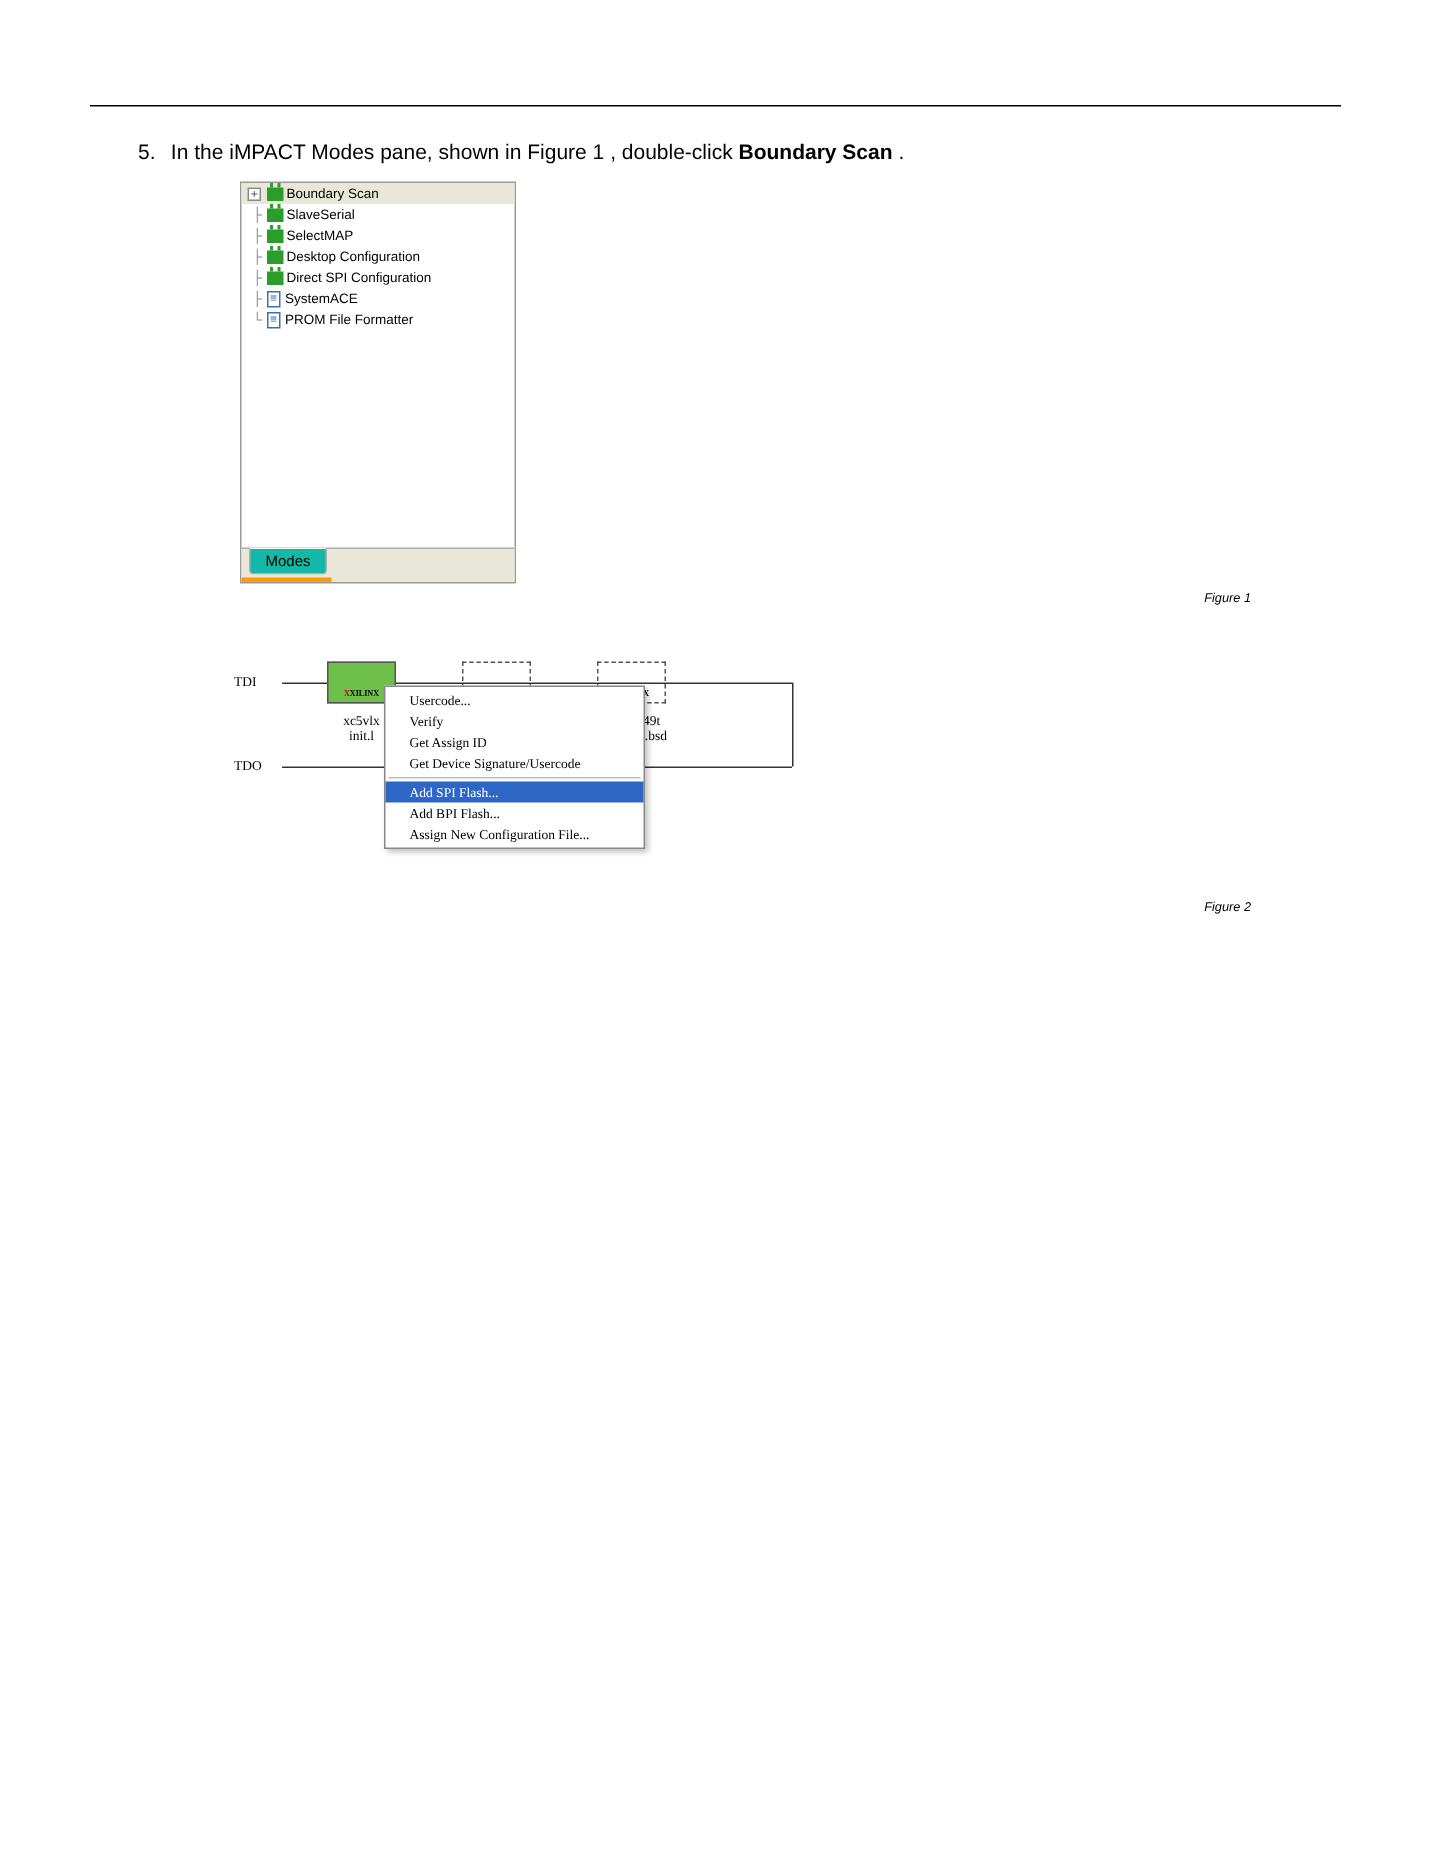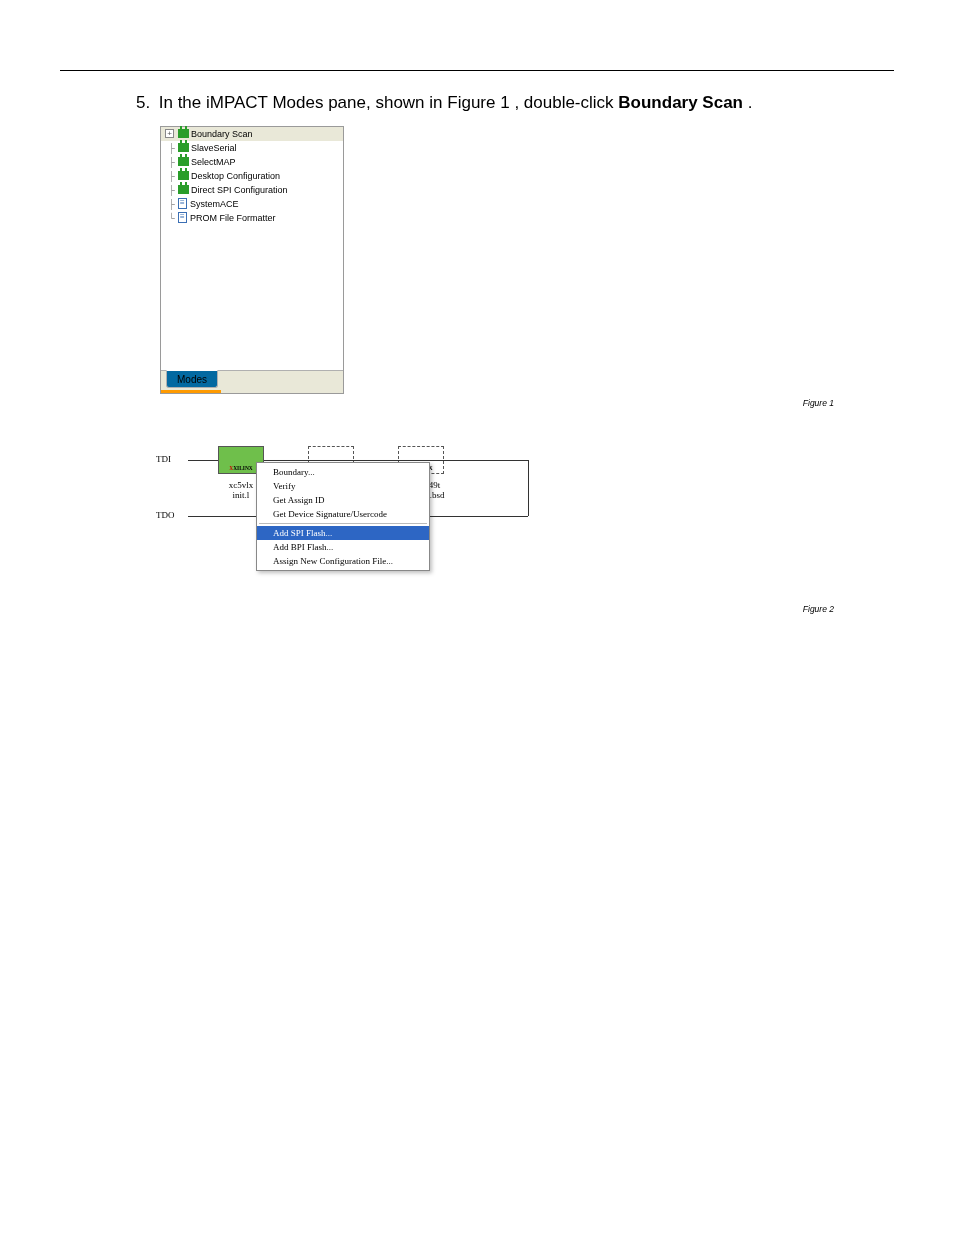--- a/index.html
+++ b/index.html
@@ -15,23 +15,23 @@
     box-sizing: border-box;
     position: relative;
     width: 954px;
   }
   hr.rule {
     border: none;
     border-top: 1px solid #000;
     margin: 70px 0 0 0;
   }
   .body-text {
-    font-size: 17px;
+    font-size: 14px;
     line-height: 1.45;
-    margin: 20px 0 8px 76px;
+    margin: 20px 0 8px 32px;
     width: 700px;
   }
   .body-text p { margin: 0 0 10px 0; }
   .body-text .b { font-weight: bold; }
   .step-num { display:inline-block; width:18px; }
 
   
   .fig1 {
     margin: 8px 0 0 100px;
     width: 184px;
@@ -100,21 +100,21 @@
     left: 0; right: 0; bottom: 0;
     height: 22px;
     background: #e9e8d8;
     border-top: 1px solid #b0b0b0;
     display: flex;
     align-items: flex-start;
   }
   .fig1 .tabbar .tab {
     padding: 3px 10px 2px 10px;
     font-size: 10px;
-    background: #0369a1;
+    background: #14b8a6;
     border: 1px solid #b0b0b0;
     border-top: 1px solid #fff;
     border-radius: 0 0 3px 3px;
     margin-left: 5px;
     margin-top: -1px;
   }
   .fig1 .orange-strip{
     position:absolute;left:0;bottom:0;width:60px;height:3px;background:#ff9a00;
   }
 
@@ -269,21 +269,21 @@
     <div class="chip-lbl" style="left:63px;">
       <div>xc5vlx</div>
       <div>init.l</div>
     </div>
     <div class="chip-lbl" style="left:252px;">
       <div>8849t</div>
       <div>9ws.bsd</div>
     </div>
 
     <div class="menu">
-      <div class="mi"><span>Boundary...</span></div>
+      <div class="mi"><span>Usercode...</span></div>
       <div class="mi"><span>Verify</span></div>
       <div class="mi"><span>Get Assign ID</span></div>
       <div class="mi"><span>Get Device Signature/Usercode</span></div>
       <hr>
       <div class="mi sel"><span>Add SPI Flash...</span></div>
       <div class="mi"><span>Add BPI Flash...</span></div>
       <div class="mi"><span>Assign New Configuration File...</span></div>
     </div>
   </div>
   <div class="caption">Figure 2</div>

